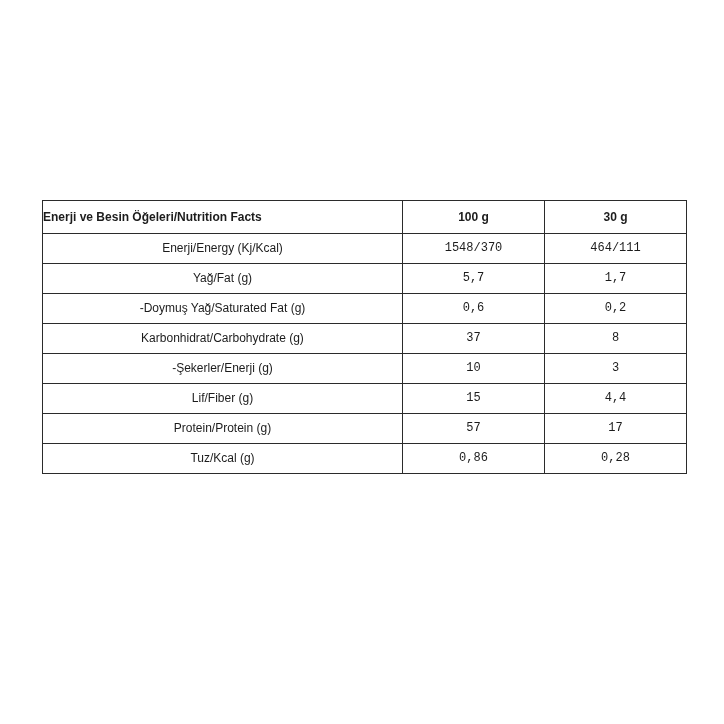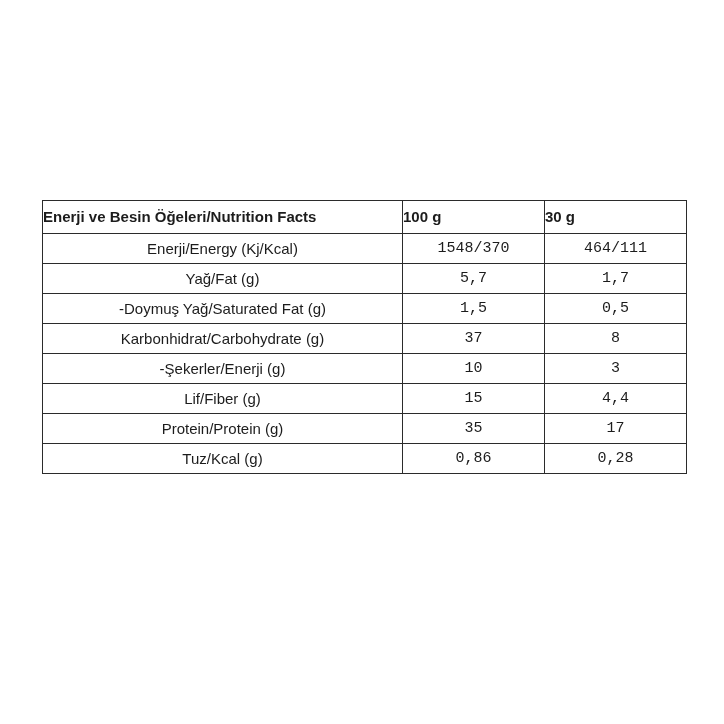--- a/index.html
+++ b/index.html
@@ -34,42 +34,42 @@
     width: 644px;
     table-layout: fixed;
   }
   table.nutrition tr {
     height: 30px;
   }
   table.nutrition th,
   table.nutrition td {
     border: 1px solid #2b2b2b;
     padding: 0 0 0 0;
-    font-size: 15px;
+    font-size: 12px;
     line-height: 1.2;
     color: #1c1c1c;
     vertical-align: middle;
     background: #ffffff;
   }
   
   col.c-label { width: 360px; }
   col.c-100  { width: 142px; }
   col.c-30   { width: 142px; }
 
   .head-row th {
     font-weight: bold;
     font-size: 15.5px;
     height: 32px;
   }
   .th-label {
     text-align: left;
     padding-left: 8px;
   }
   .th-val {
-    text-align: left;
+    text-align: center;
   }
   .cell-label {
     text-align: center;
     padding-left: 8px;
     font-weight: normal;
   }
   .cell-val {
     text-align: center;
     font-weight: normal;
     font-family: Liberation Mono, monospace;
@@ -99,41 +99,41 @@
           <td class="cell-val">1548/370</td>
           <td class="cell-val">464/111</td>
         </tr>
         <tr>
           <td class="cell-label">Yağ/Fat (g)</td>
           <td class="cell-val">5,7</td>
           <td class="cell-val">1,7</td>
         </tr>
         <tr>
           <td class="cell-label">-Doymuş Yağ/Saturated Fat (g)</td>
-          <td class="cell-val">1,5</td>
-          <td class="cell-val">0,5</td>
+          <td class="cell-val">0,6</td>
+          <td class="cell-val">0,2</td>
         </tr>
         <tr>
           <td class="cell-label">Karbonhidrat/Carbohydrate (g)</td>
           <td class="cell-val">37</td>
           <td class="cell-val">8</td>
         </tr>
         <tr>
           <td class="cell-label">-Şekerler/Enerji (g)</td>
           <td class="cell-val">10</td>
           <td class="cell-val">3</td>
         </tr>
         <tr>
           <td class="cell-label">Lif/Fiber (g)</td>
           <td class="cell-val">15</td>
           <td class="cell-val">4,4</td>
         </tr>
         <tr>
           <td class="cell-label">Protein/Protein (g)</td>
-          <td class="cell-val">35</td>
+          <td class="cell-val">57</td>
           <td class="cell-val">17</td>
         </tr>
         <tr>
           <td class="cell-label">Tuz/Kcal (g)</td>
           <td class="cell-val">0,86</td>
           <td class="cell-val">0,28</td>
         </tr>
       </tbody>
     </table>
   </div>

